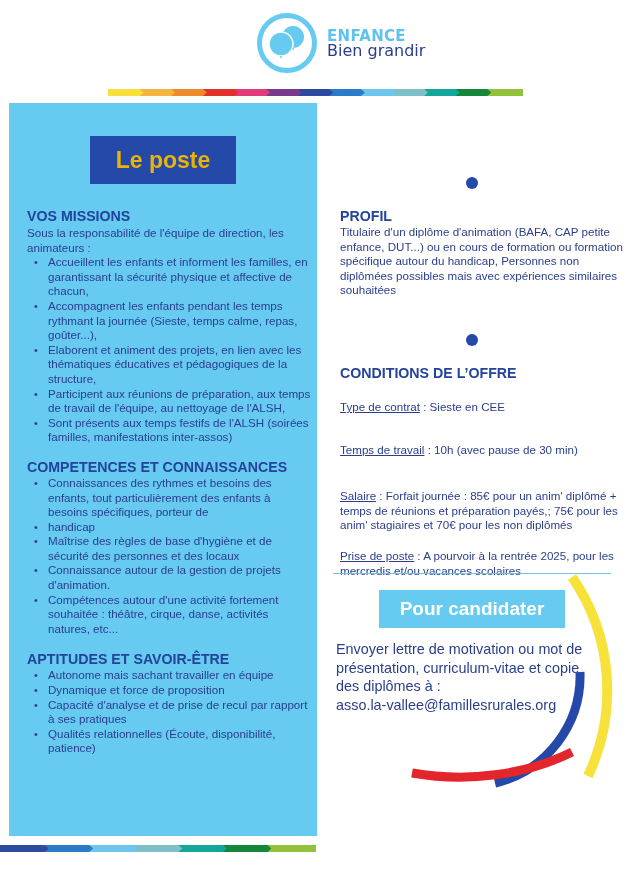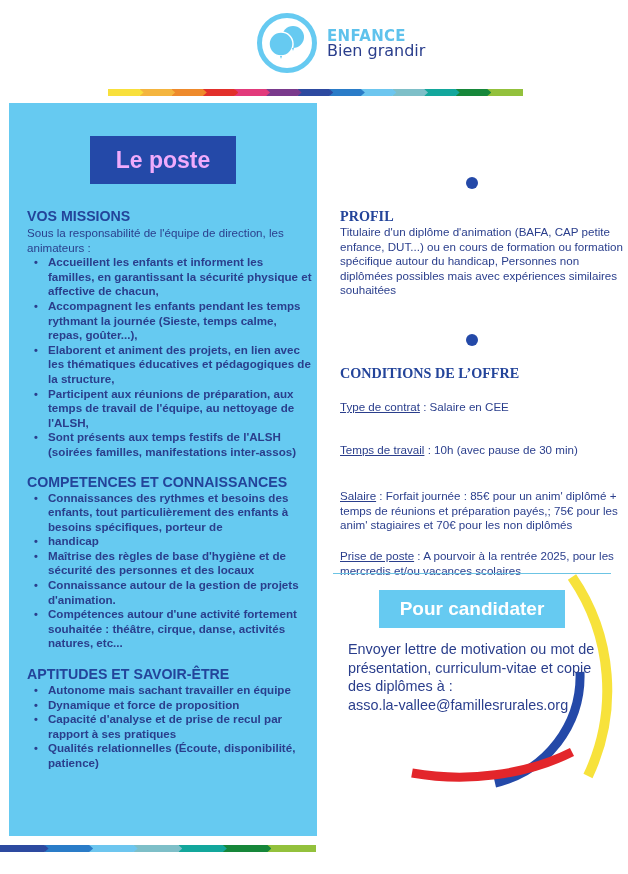--- a/index.html
+++ b/index.html
@@ -14,44 +14,44 @@
 
   
   .strip { position: absolute; height: 7px; display: flex; }
   .strip .seg { height: 7px; flex: 1 1 0; position: relative; }
   .strip-top { left: 108px; top: 89px; width: 415px; }
   .strip-bottom { left: 0; top: 845px; width: 316px; }
 
   
   .left-panel { position: absolute; left: 9px; top: 103px; width: 308px; height: 733px; background: #66caf1; }
   .poste-box { position: absolute; left: 90px; top: 136px; width: 146px; height: 48px; background: #2449a8; display: flex; align-items: center; justify-content: center; }
-  .poste-box span { color: #f0abfc; font-weight: bold; font-size: 23px; font-family: "Liberation Sans", sans-serif; }
+  .poste-box span { color: #eab308; font-weight: bold; font-size: 23px; font-family: "Liberation Sans", sans-serif; }
 
   .lp-content { position: absolute; left: 27px; top: 208px; width: 285px; font-size: 11.6px; line-height: 14.6px; color: #2a3e8c; }
   .lp-h { font-weight: bold; font-size: 14.2px; color: #23449a; line-height: 17px; }
   .lp-intro { margin-top: 1px; }
   ul.blist { list-style: none; margin: 0 0 0 7px; }
-  ul.blist li { position: relative; padding-left: 14px; font-weight: bold; }
+  ul.blist li { position: relative; padding-left: 14px; }
   ul.blist li::before { content: "•"; position: absolute; left: 0; top: 0; font-size: 11px; }
   .gap1 { height: 14px; }
   .gap2 { height: 15px; }
 
   
   .dot { position: absolute; width: 12px; height: 12px; border-radius: 50%; background: #2449a8; }
   .rp { position: absolute; left: 340px; width: 285px; font-size: 11.6px; line-height: 14.6px; color: #2a3e8c; }
-  .rp-h { font-weight: bold; font-size: 14.2px; color: #23449a; line-height: 17px; font-family: Liberation Serif, serif; }
+  .rp-h { font-weight: bold; font-size: 14.2px; color: #23449a; line-height: 17px; }
   .u { text-decoration: underline; }
   .cond-item { margin-top: 14px; }
 
   .hr { position: absolute; left: 333px; top: 573px; width: 278px; height: 1px; background: #6cc4e4; }
 
   .cand-box { position: absolute; left: 379px; top: 590px; width: 186px; height: 38px; background: #66caf1; display: flex; align-items: center; justify-content: center; }
   .cand-box span { color: #ffffff; font-weight: bold; font-size: 19px; }
 
-  .cand-text { position: absolute; left: 348px; top: 640px; width: 260px; font-size: 14.4px; line-height: 18.5px; color: #2a3e8c; }
+  .cand-text { position: absolute; left: 336px; top: 640px; width: 260px; font-size: 14.4px; line-height: 18.5px; color: #2a3e8c; }
 
   .arcs { position: absolute; left: 0; top: 0; width: 628px; height: 874px; pointer-events: none; }
 </style>
 </head>
 <body>
 
 <svg class="logo" viewBox="0 0 62 62">
   <circle cx="31" cy="31" r="27.5" fill="none" stroke="#66caf1" stroke-width="5"></circle>
   <circle cx="37" cy="25" r="11" fill="#66caf1"></circle>
   <circle cx="25" cy="32" r="12" fill="#66caf1" stroke="#ffffff" stroke-width="1.5"></circle>
@@ -126,21 +126,21 @@
 <div class="dot" style="left:466px; top:177px;"></div>
 <div class="rp" style="top:208px;">
   <div class="rp-h">PROFIL</div>
   <div>Titulaire d'un diplôme d'animation (BAFA, CAP petite enfance, DUT...) ou en cours de formation ou formation spécifique autour du handicap, Personnes non diplômées possibles mais avec expériences similaires souhaitées</div>
 </div>
 
 <div class="dot" style="left:466px; top:334px;"></div>
 <div class="rp" style="top:365px;">
   <div class="rp-h">CONDITIONS DE L’OFFRE</div>
   <div class="cond-item" style="margin-top:18px;">
-    <span class="u">Type de contrat</span><span> : Salaire en CEE</span>
+    <span class="u">Type de contrat</span><span> : Sieste en CEE</span>
   </div>
   <div class="cond-item" style="margin-top:28px;">
     <span class="u">Temps de travail</span><span> : 10h (avec pause de 30 min)</span>
   </div>
   <div class="cond-item" style="margin-top:32px;">
     <span class="u">Salaire</span><span> : Forfait journée : 85€ pour un anim' diplômé + temps de réunions et préparation payés,; 75€ pour les anim' stagiaires et 70€ pour les non diplômés</span>
   </div>
   <div class="cond-item" style="margin-top:16px;">
     <span class="u">Prise de poste</span><span> : A pourvoir à la rentrée 2025, pour les mercredis et/ou vacances scolaires</span>
   </div>

